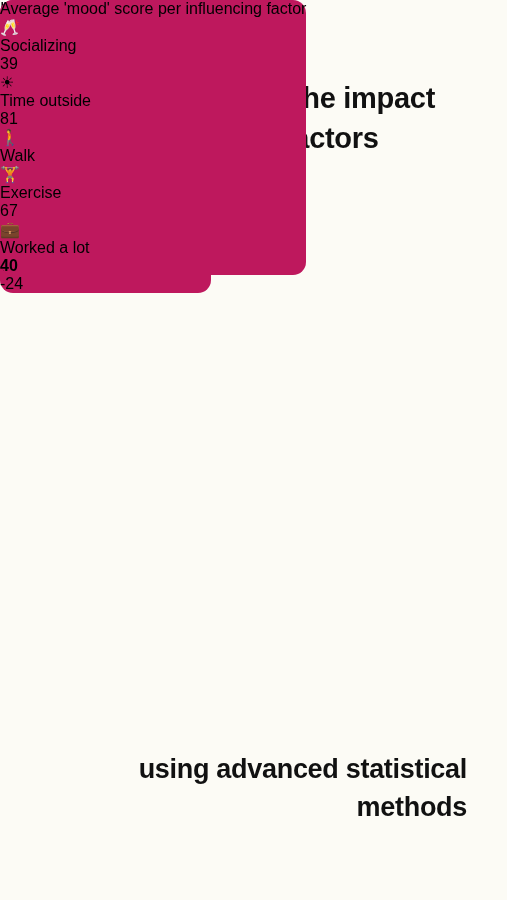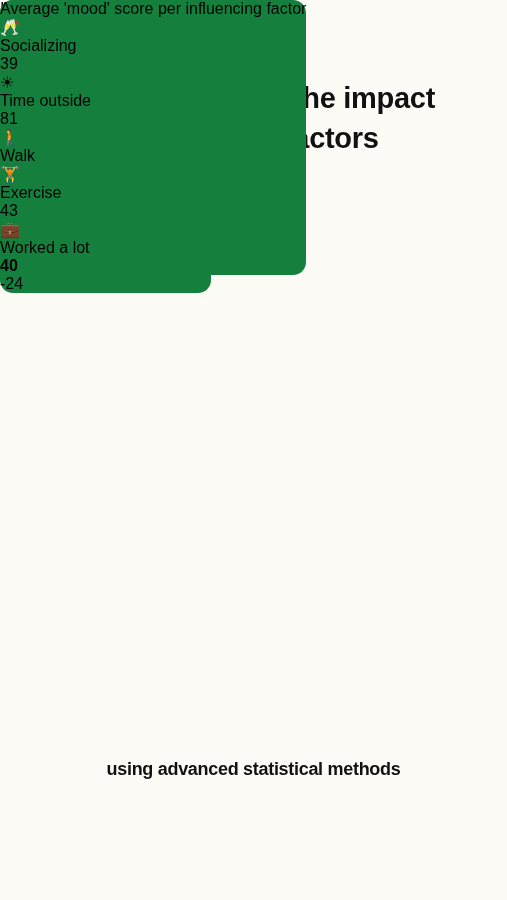--- a/index.html
+++ b/index.html
@@ -27,30 +27,31 @@
   }
   #heading-top {
     top: 78px;
     font-size: 29px;
     line-height: 40px;
     padding: 0 55px;
     box-sizing: border-box;
   }
   #heading-bottom {
     top: 750px;
-    font-size: 18px;
+    font-size: 27px;
     line-height: 38px;
     padding: 0 40px;
     box-sizing: border-box;
+    text-align: right;
   }
 
   
   .card {
     position: absolute;
-    background: #15803d;
+    background: #be185d;
     border-radius: 13px;
     box-shadow: 0 3px 7px rgba(120,115,100,0.28），0 1px 2px rgba(0,0,0,0.10);
     box-shadow: 0 4px 8px rgba(120,115,100,0.22), 0 1px 3px rgba(0,0,0,0.08);
     box-sizing: border-box;
   }
   #card-impact {
     left: 68px;
     top: 213px;
     width: 320px;
     height: 245px;
@@ -168,21 +169,21 @@
       <div class="row-icon" style="top: 82px;">☀</div>
       <div class="row-label" style="top: 84px;">Time outside</div>
       <div class="bar" style="left: 160px; width: 118.26px; border-radius: 0px 9px 9px 0px; top: 80.5px; background: rgb(248, 179, 95);"></div>
       <div class="bar-value" style="top: 84px; left: 285.26px;">81</div>
       <div class="row-icon" style="top: 119px;">🚶</div>
       <div class="row-label" style="top: 121px;">Walk</div>
       <div class="bar" style="left: 160px; width: 105.12px; border-radius: 0px 9px 9px 0px; top: 117.5px; background: rgb(248, 179, 95);"></div>
       <div class="row-icon" style="top: 156px;">🏋</div>
       <div class="row-label" style="top: 158px;">Exercise</div>
       <div class="bar" style="left: 160px; width: 97.82px; border-radius: 0px 9px 9px 0px; top: 154.5px; background: rgb(248, 179, 95);"></div>
-      <div class="bar-value" style="top: 158px; left: 264.82px;">43</div>
+      <div class="bar-value" style="top: 158px; left: 264.82px;">67</div>
       <div class="row-icon" style="top: 193px;">💼</div>
       <div class="row-label" style="top: 195px;">Worked a lot</div>
       <div class="bar" style="left: 160px; width: 58.4px; border-radius: 0px 9px 9px 0px; top: 191.5px; background: rgb(248, 179, 95);"></div>
       <div class="bar-value" style="top: 195px; left: 225.4px; font-weight: bold;">40</div>
     </div>
 </div>
 
 <div class="heading" id="heading-bottom">using advanced statistical methods</div>
 
 </body></html>

